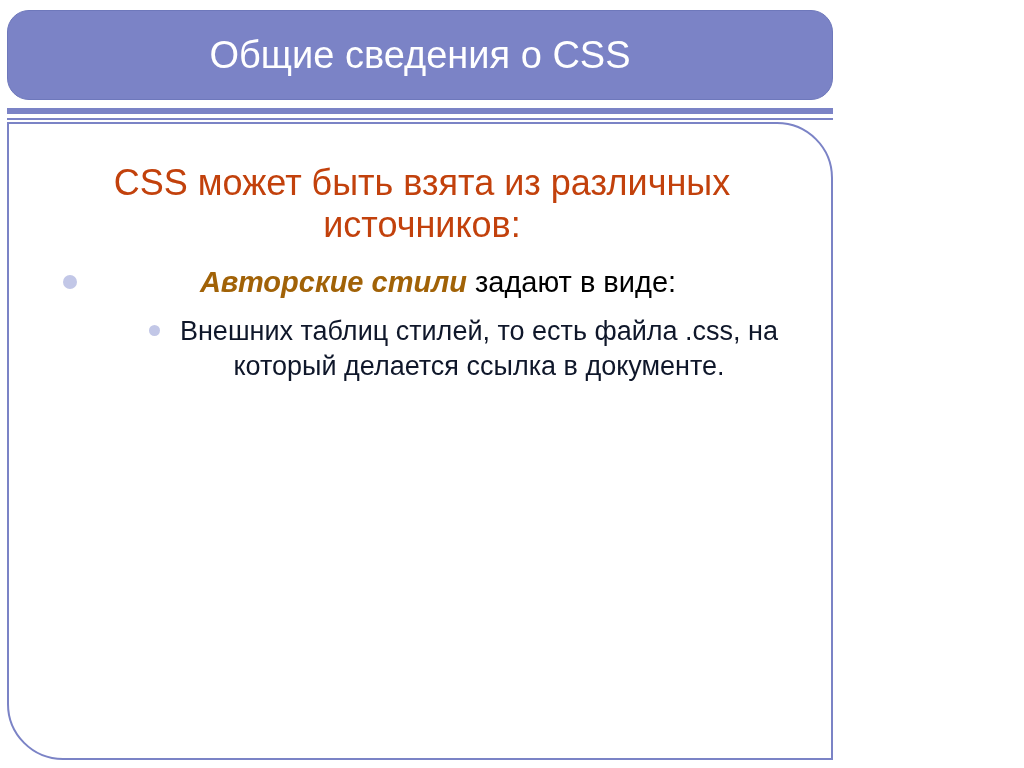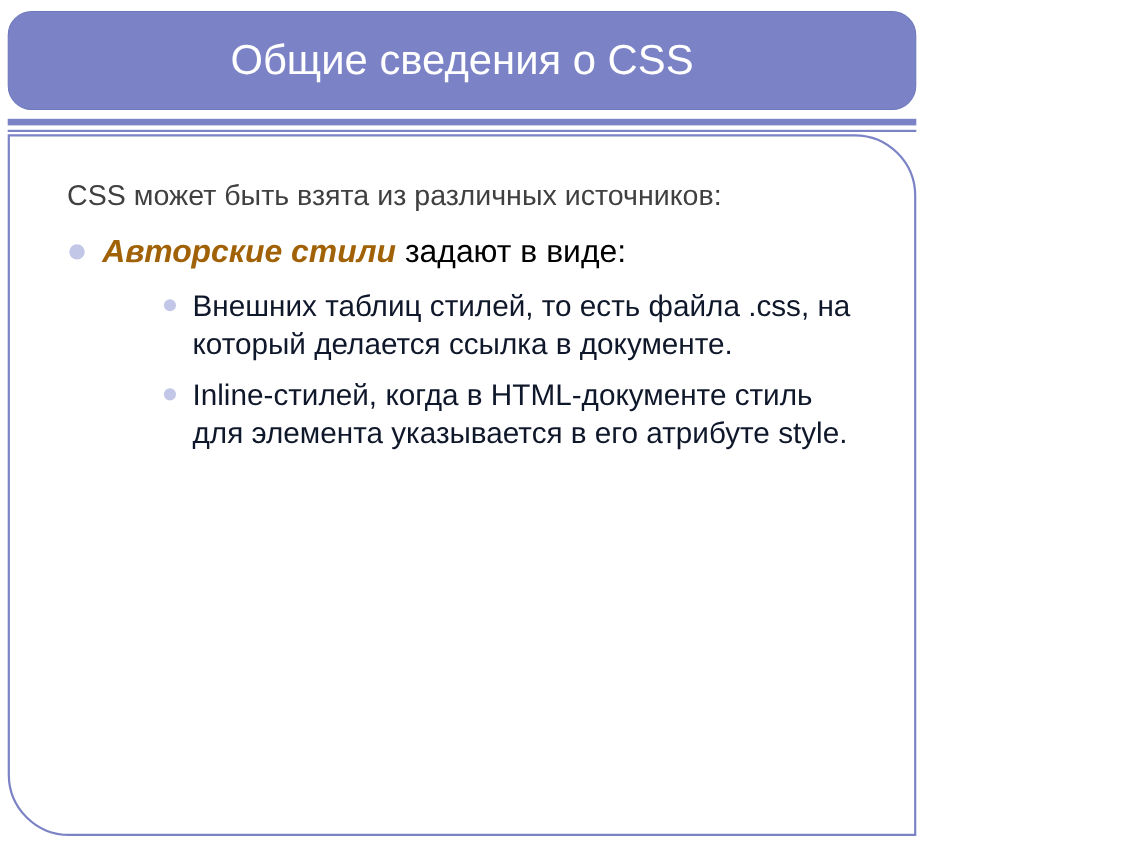--- a/index.html
+++ b/index.html
@@ -9,20 +9,21 @@
     background: #ffffff;
     font-family: Arial, "Helvetica Neue", Helvetica, sans-serif;
     position: relative;
     overflow: hidden;
   }
   .slide {
     width: 840px;
     height: 768px;
     position: relative;
     background: #fff;
+    text-align: center;
   }
   .title-bar {
     position: absolute;
     left: 7px;
     right: 7px;
     top: 10px;
     height: 90px;
     background: #7b83c6;
     border-radius: 22px;
     display: flex;
@@ -56,22 +57,22 @@
     top: 122px;
     bottom: 8px;
     border: 2px solid #7b83c6;
     border-top-right-radius: 56px;
     border-bottom-left-radius: 56px;
     border-top-left-radius: 0;
     border-bottom-right-radius: 0;
     padding: 38px 48px 30px 48px;
   }
   .intro-line {
-    font-size: 26px;
-    color: #404040;
+    font-size: 36px;
+    color: #c2410c;
     margin-bottom: 18px;
     margin-left: 4px;
   }
   .main-list {
     list-style: none;
     padding: 0;
   }
   .main-item {
     position: relative;
     padding-left: 36px;
@@ -133,19 +134,18 @@
 
   <div class="content-frame">
     <p class="intro-line">CSS может быть взята из различных источников:</p>
 
     <ul class="main-list">
       <li class="main-item">
         <span class="em-red">Авторские стили</span><span> задают в виде:</span>
 
         <ul class="sub-list">
           <li class="sub-item">Внешних таблиц стилей, то есть файла .css, на который делается ссылка в документе.</li>
-          <li class="sub-item">Inline-стилей, когда в HTML-документе стиль для элемента указывается в его атрибуте style.</li>
         </ul>
       </li>
     </ul>
   </div>
 
 </div>
 
 </body></html>

